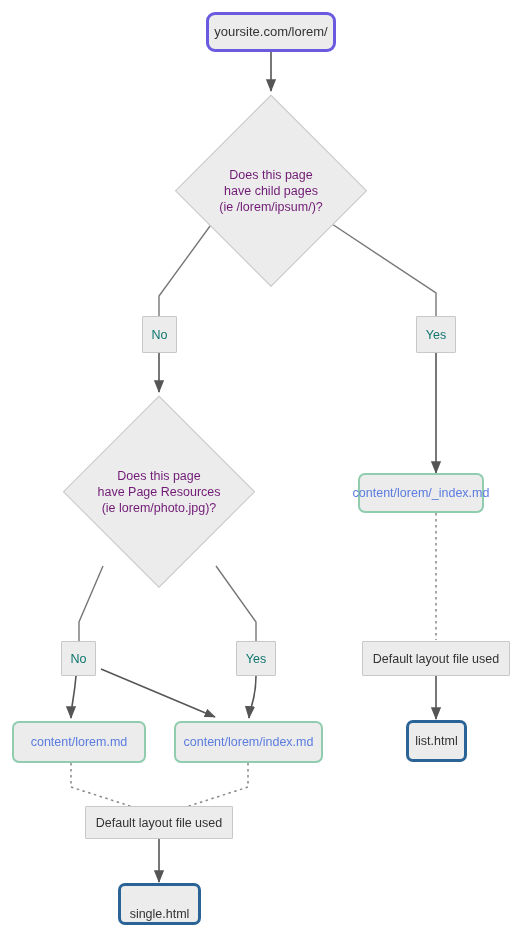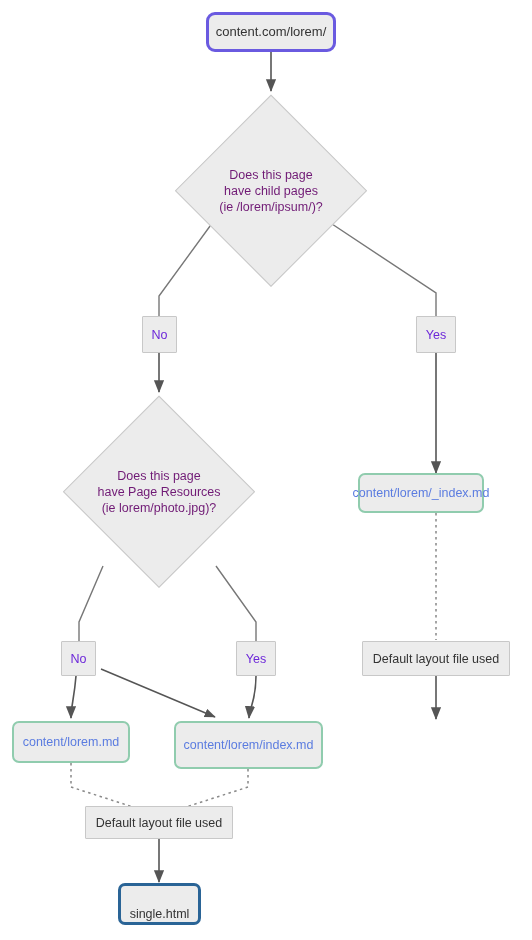--- a/index.html
+++ b/index.html
@@ -72,21 +72,21 @@
   .node-decision .node-label {
     position: relative;
     z-index: 2;
   }
 
   
   .node-edgelabel {
     background: #ececec;
     border: 1px solid #c8c8c8;
     border-radius: 1px;
-    color: #6d28d9;
+    color: #0f766e;
     font-size: 12.5px;
   }
 
   
   .node-file {
     background: #ececec;
     border: 2px solid #90ccae;
     border-radius: 7px;
     color: #5b7ce0;
     font-size: 12.5px;
@@ -148,21 +148,21 @@
     <path d="M248,763 L248,787 L186,807" stroke="#888888" stroke-width="1.5" fill="none" stroke-dasharray="2.5,3.5"></path>
 
     <path d="M159,839 L159,882" stroke="#555555" stroke-width="1.6" fill="none" marker-end="url(#arrowhead)"></path>
 
     <path d="M436,513 L436,640" stroke="#888888" stroke-width="1.5" fill="none" stroke-dasharray="2.5,3.5"></path>
 
     <path d="M436,676 L436,719" stroke="#555555" stroke-width="1.6" fill="none" marker-end="url(#arrowhead)"></path>
   </svg>
 
   <div class="node node-start" style="left:206px; top:12px; width:130px; height:40px;">
-    <span class="node-label">content.com/lorem/</span>
+    <span class="node-label">yoursite.com/lorem/</span>
   </div>
 
   <div class="node node-decision" style="left:176px; top:96px; width:190px; height:190px;">
     <span class="diamond-shape"></span>
     <span class="node-label">Does this page
 have child pages
 (ie /lorem/ipsum/)?</span>
   </div>
 
   <div class="node node-edgelabel" style="left:142px; top:316px; width:35px; height:37px;">
@@ -185,34 +185,37 @@
   </div>
 
   <div class="node node-edgelabel" style="left:61px; top:641px; width:35px; height:35px;">
     <span class="node-label">No</span>
   </div>
 
   <div class="node node-edgelabel" style="left:236px; top:641px; width:40px; height:35px;">
     <span class="node-label">Yes</span>
   </div>
 
-  <div class="node node-file" style="left:12px; top:721px; width:118px; height:42px;">
+  <div class="node node-file" style="left:12px; top:721px; width:134px; height:42px;">
     <span class="node-label">content/lorem.md</span>
   </div>
 
-  <div class="node node-file" style="left:174px; top:721px; width:149px; height:48px;">
+  <div class="node node-file" style="left:174px; top:721px; width:149px; height:42px;">
     <span class="node-label">content/lorem/index.md</span>
   </div>
 
   <div class="node node-process" style="left:85px; top:806px; width:148px; height:33px;">
     <span class="node-label">Default layout file used</span>
   </div>
 
   <div class="node node-process" style="left:362px; top:641px; width:148px; height:35px;">
     <span class="node-label">Default layout file used</span>
   </div>
 
   <div class="node node-output" style="left:118px; top:883px; width:83px; height:42px;align-items:flex-end;">
     <span class="node-label">single.html</span>
   </div>
 
+  <div class="node node-output" style="left:406px; top:720px; width:61px; height:42px;">
+    <span class="node-label">list.html</span>
+  </div>
 
 </div>
 
 </body></html>

